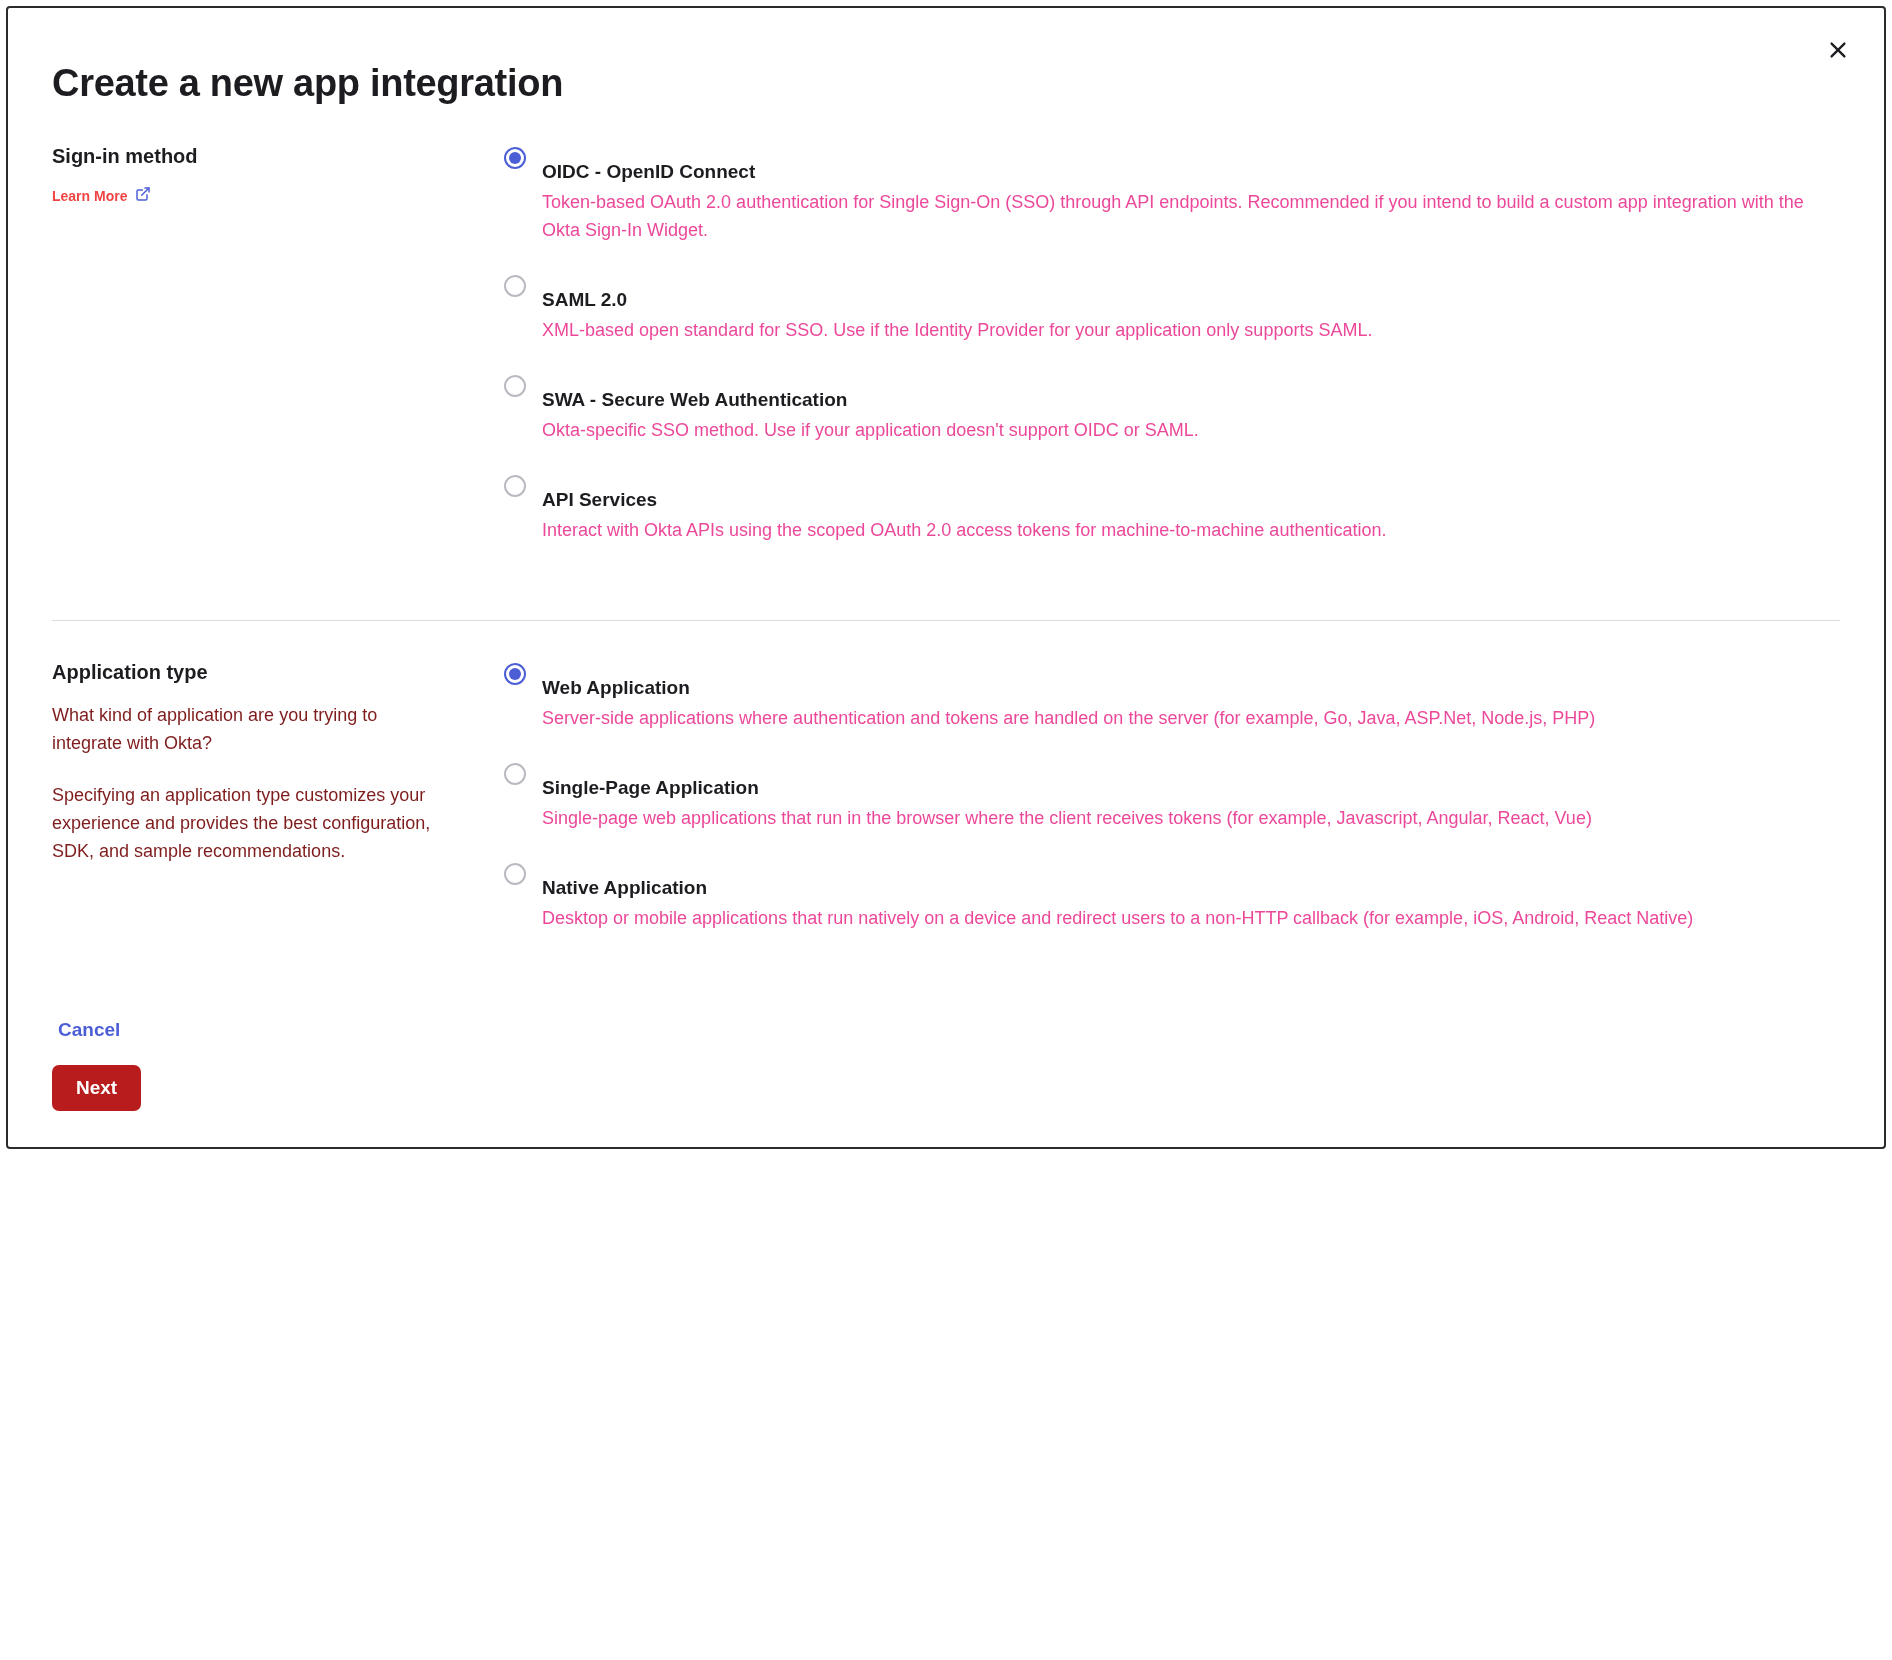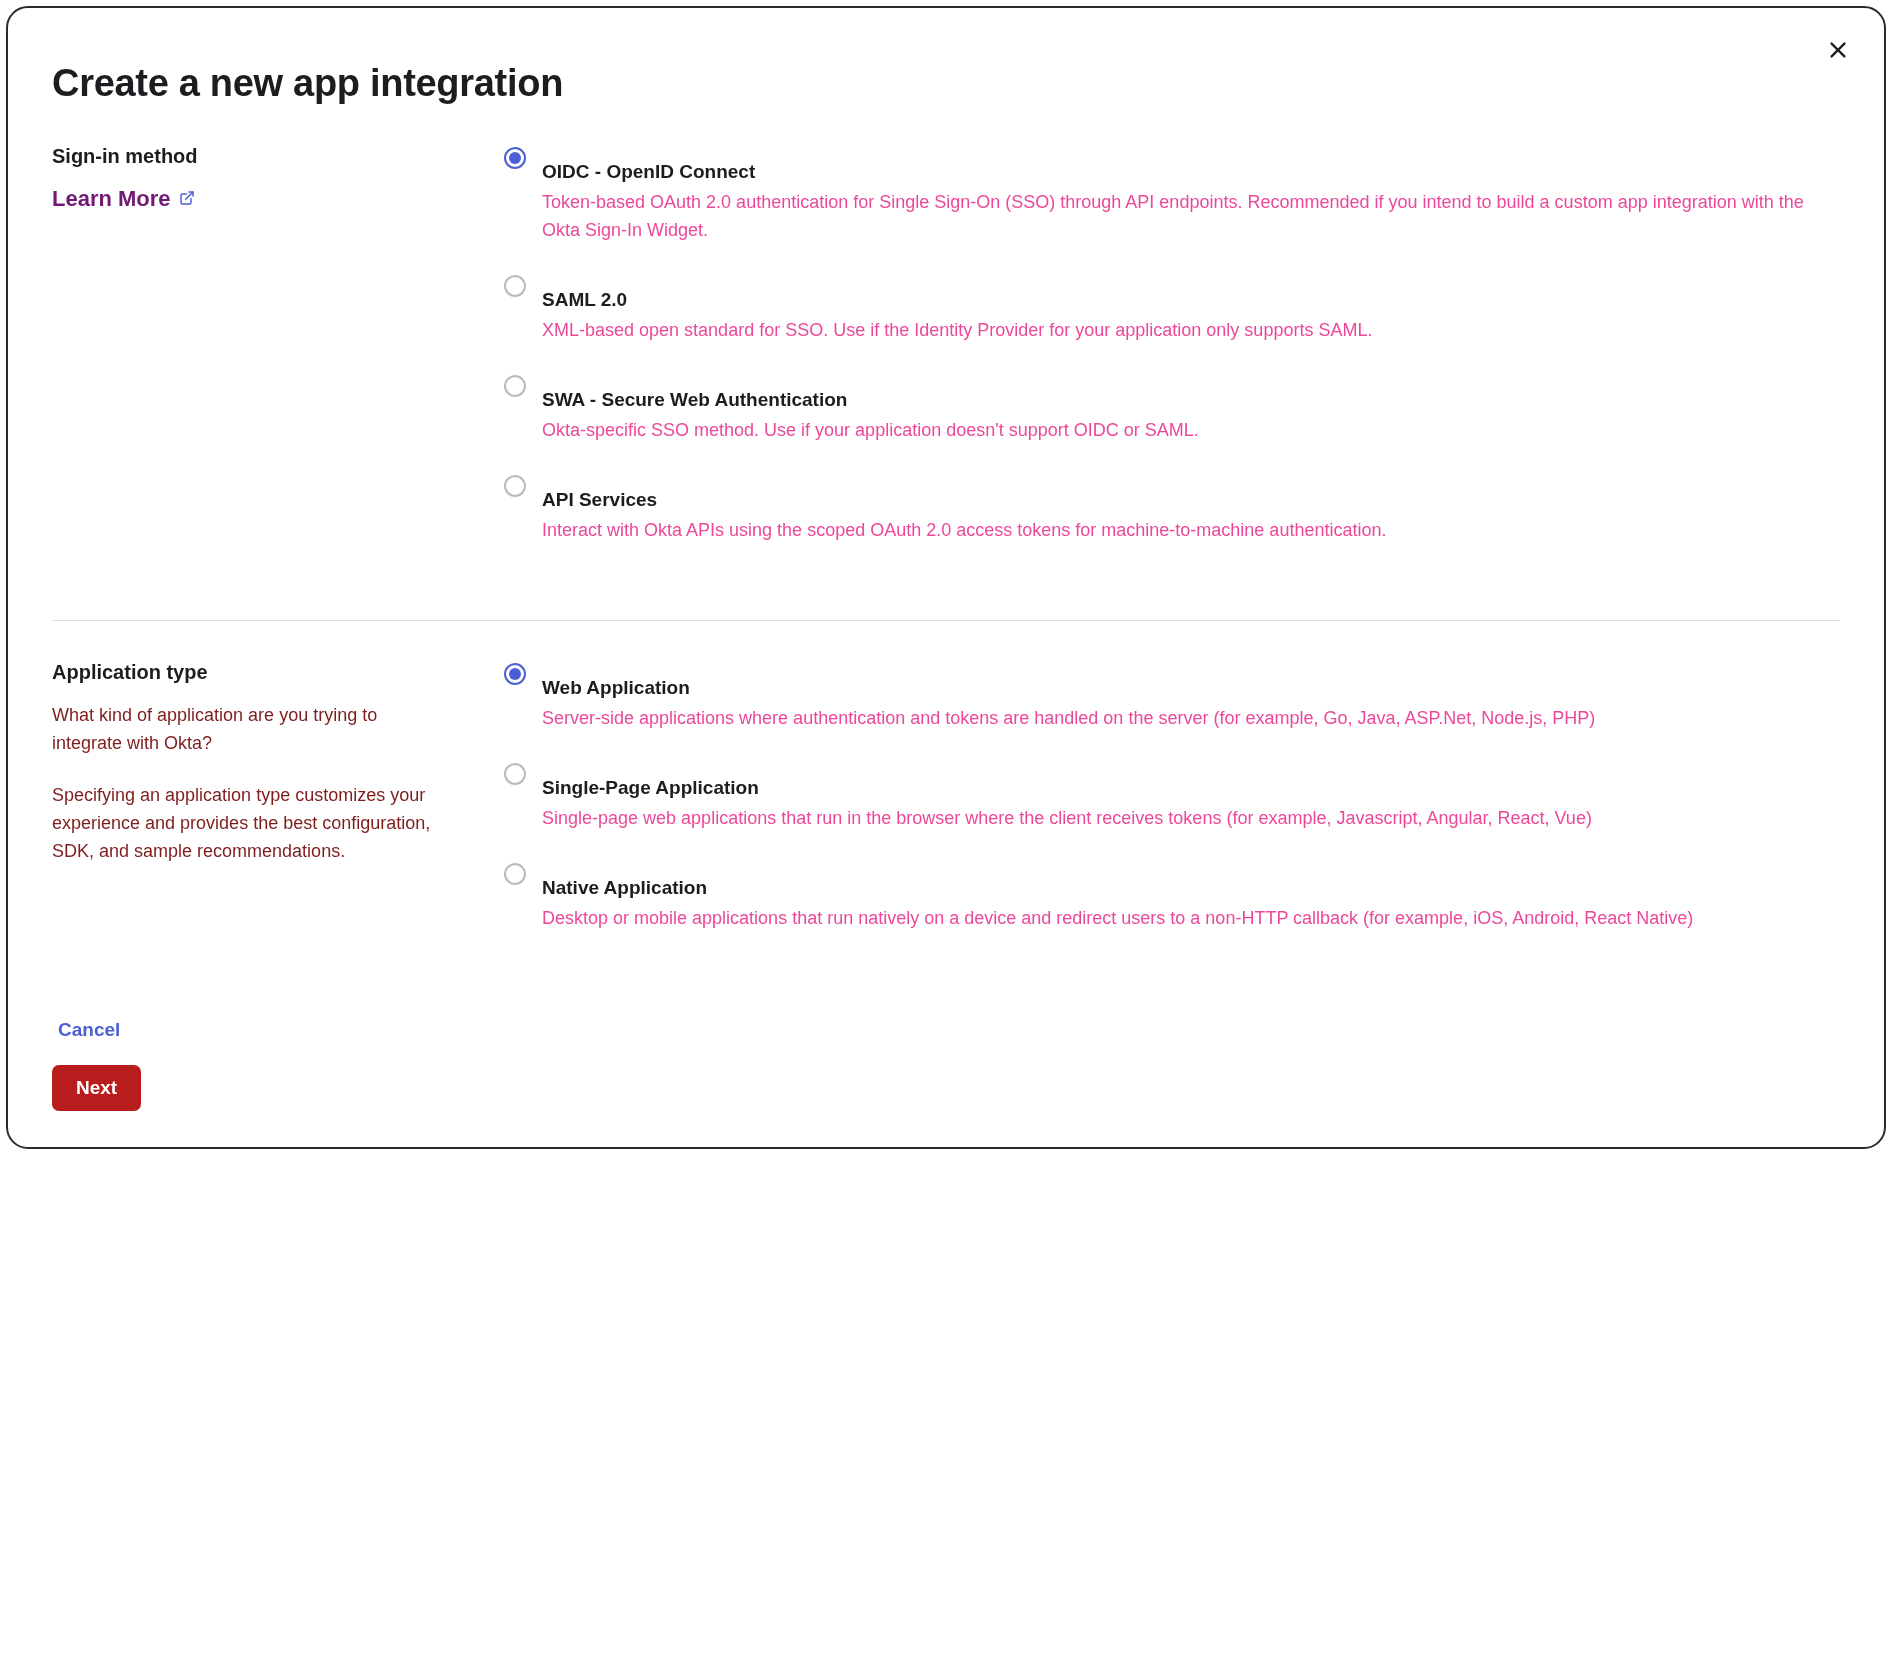--- a/index.html
+++ b/index.html
@@ -4,21 +4,21 @@
 <style>
   * { box-sizing: border-box; }
   html, body {
     margin: 0; padding: 0;
     font-family: -apple-system, BlinkMacSystemFont, "Segoe UI", Helvetica, Arial, sans-serif;
     color: #1d1d21;
     background: #ffffff;
   }
   .modal-frame {
     border: 2px solid #2b2b2e;
-    border-radius: 22px;
+    border-radius: 4px;
     margin: 6px;
     padding: 24px 44px 36px 44px;
     position: relative;
     min-height: 960px;
   }
   .close-btn {
     position: absolute;
     top: 26px;
     right: 28px;
     width: 36px; height: 36px;
@@ -46,23 +46,23 @@
     font-weight: 600;
     margin: 0 0 18px 0;
   }
   .section-left p {
     font-size: 18px;
     color: #7f1d1d;
     line-height: 1.55;
     margin: 0 0 24px 0;
   }
   .learn-more {
-    color: #701a75;
-    font-weight: 600;
-    font-size: 22px;
+    color: #ef4444;
+    font-weight: 600;
+    font-size: 14px;
     display: inline-flex;
     align-items: center;
     gap: 8px;
     text-decoration: none;
     cursor: pointer;
   }
   .learn-more svg { width: 16px; height: 16px; }
   .section-right {
     flex: 1;
   }

